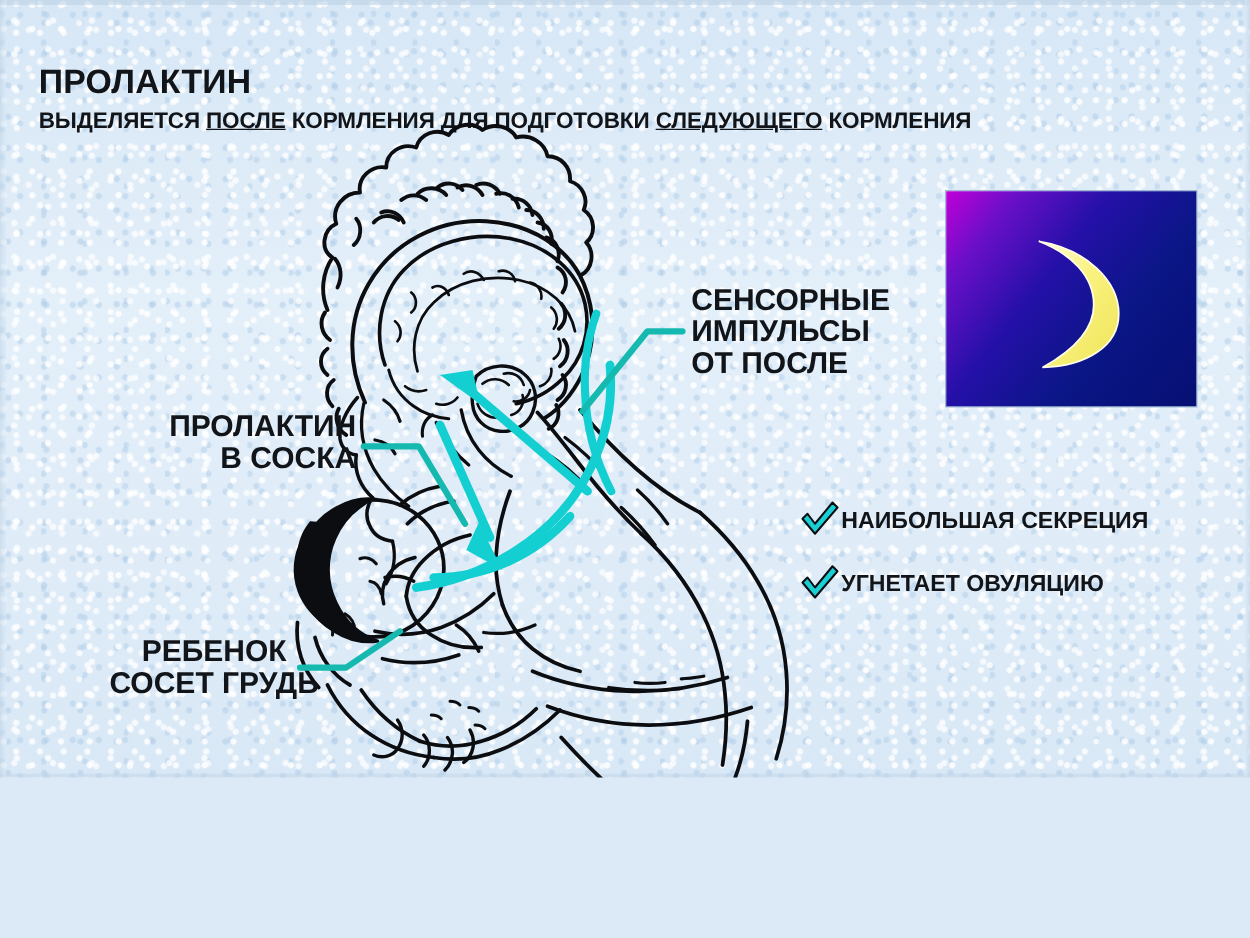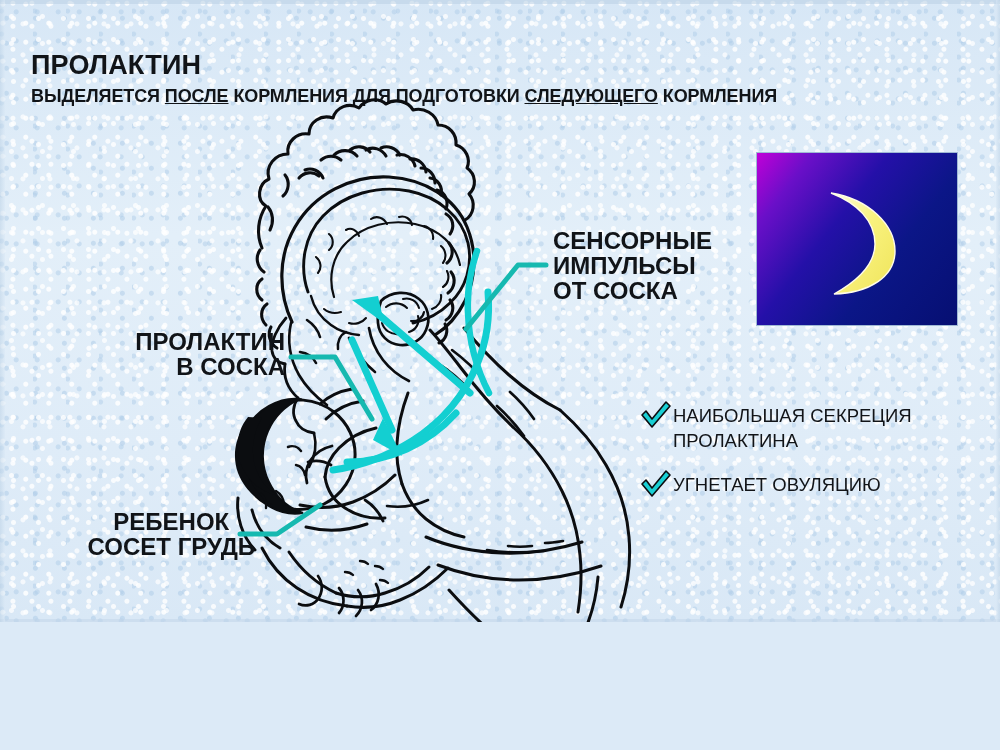--- a/index.html
+++ b/index.html
@@ -54,21 +54,21 @@
 
   #lbl-sensory{left:553px;top:228px;}
   #lbl-prolactin-blood{right:715px;top:329px;text-align:right;}
   #lbl-baby{right:745px;top:509px;text-align:center;}
 
   
   .bullets{position:absolute;left:639px;top:403px;}
   .bullet{position:relative;display:flex;align-items:flex-start;margin-bottom:19px;}
   .bullet .chk{width:34px;flex:0 0 34px;margin-top:-3px;}
   .bullet .btxt{
-    font-size:18.5px;font-weight:normal;line-height:25px;color:#111418;white-space:nowrap;
+    font-size:18.5px;font-weight:bold;line-height:25px;color:#111418;white-space:nowrap;
   }
 
   
   #moon-panel{
     position:absolute;left:757px;top:153px;width:200px;height:172px;
     background:linear-gradient(128deg,#c000d8 0%,#6a0fc8 17%,#2410a8 40%,#0b1687 65%,#060f72 100%);
     box-shadow:0 0 0 1px #9fb9d4;
   }
 
   
@@ -271,21 +271,21 @@
     <g>
       <polyline class="teal" style="stroke:#16b9b0;stroke-width:5" points="546,265 518,265 466,329"></polyline>
       <polyline class="teal" style="stroke:#16b9b0;stroke-width:5" points="291,357 335,357 372,419"></polyline>
       <polyline class="teal" style="stroke:#16b9b0;stroke-width:5" points="240,534 277,534 320,505"></polyline>
     </g>
   </svg>
 
   <div class="lbl" id="lbl-sensory">
     <div>СЕНСОРНЫЕ</div>
     <div>ИМПУЛЬСЫ</div>
-    <div>ОТ СОСКА</div>
+    <div>ОТ ПОСЛЕ</div>
   </div>
 
   <div class="lbl r" id="lbl-prolactin-blood">
     <div>ПРОЛАКТИН</div>
     <div>В СОСКА</div>
   </div>
 
   <div class="lbl r" id="lbl-baby">
     <div>РЕБЕНОК</div>
     <div>СОСЕТ ГРУДЬ</div>
@@ -294,21 +294,20 @@
   <div class="bullets">
 
     <div class="bullet">
       <span class="chk">
         <svg width="34" height="30" viewBox="0 0 34 30">
           <path d="M3 15 L7 11 L13 19 L27 2 L31 6 L13 27 Z" fill="#19cfd4" stroke="#0b0d10" stroke-width="1.6" stroke-linejoin="round"></path>
         </svg>
       </span>
       <span class="btxt">
         <div>НАИБОЛЬШАЯ СЕКРЕЦИЯ</div>
-        <div>ПРОЛАКТИНА</div>
       </span>
     </div>
 
     <div class="bullet" style="margin-top:12px">
       <span class="chk">
         <svg width="34" height="30" viewBox="0 0 34 30">
           <path d="M3 15 L7 11 L13 19 L27 2 L31 6 L13 27 Z" fill="#19cfd4" stroke="#0b0d10" stroke-width="1.6" stroke-linejoin="round"></path>
         </svg>
       </span>
       <span class="btxt">

